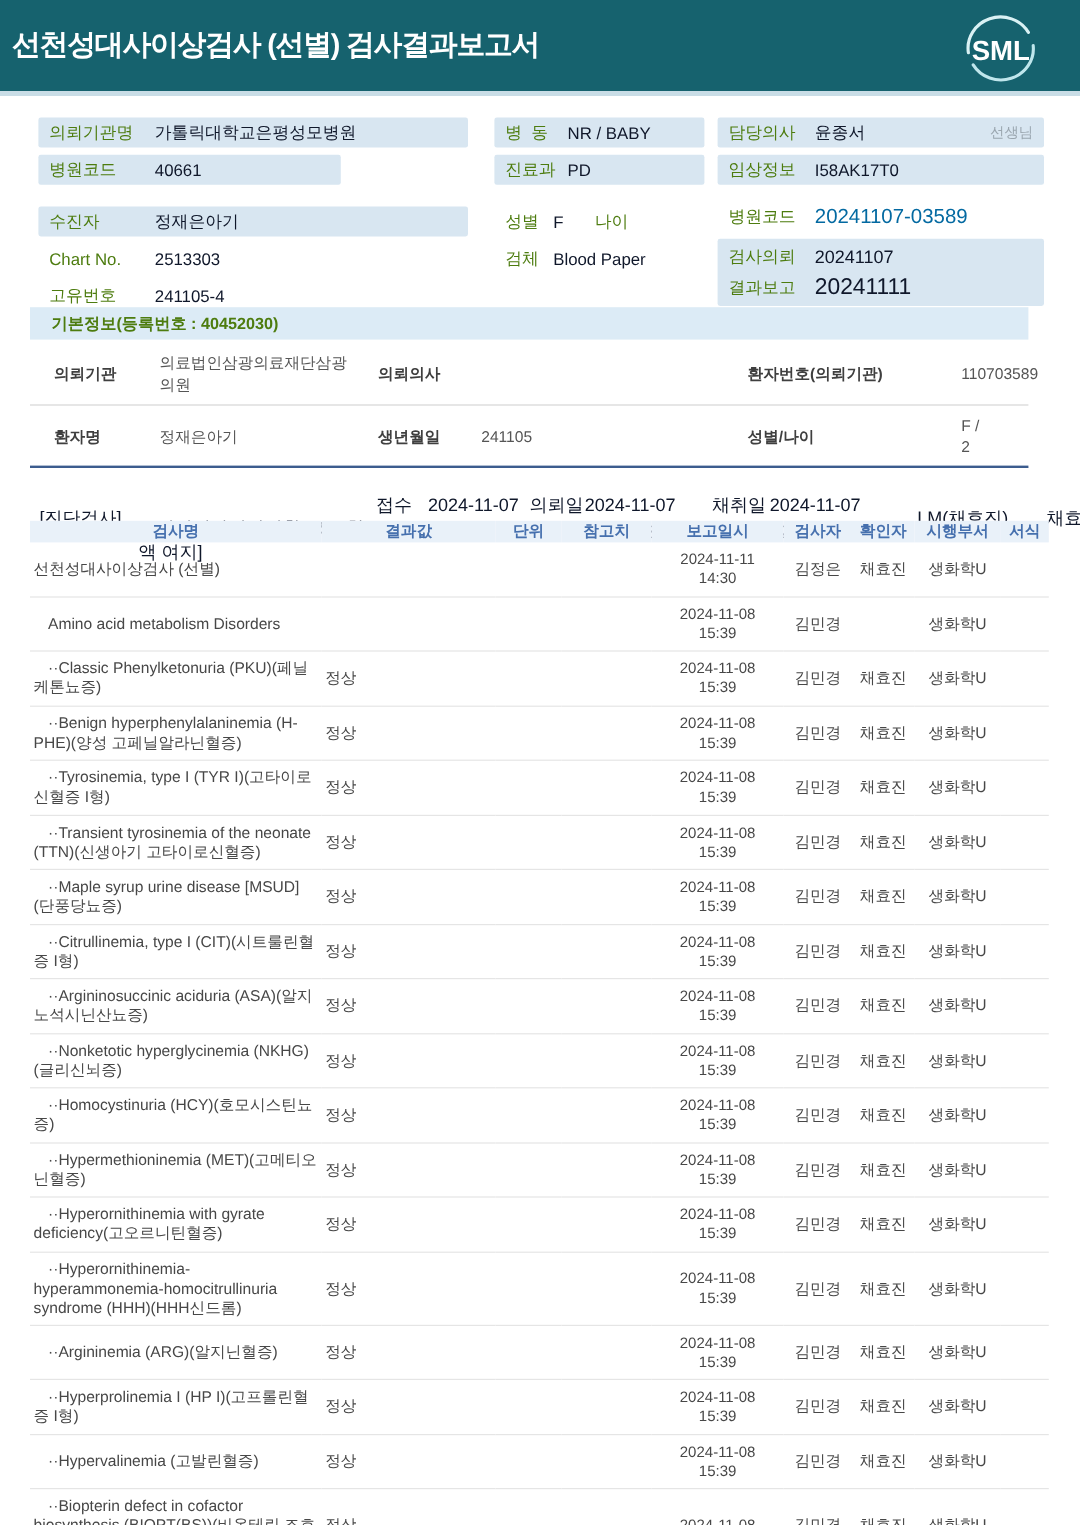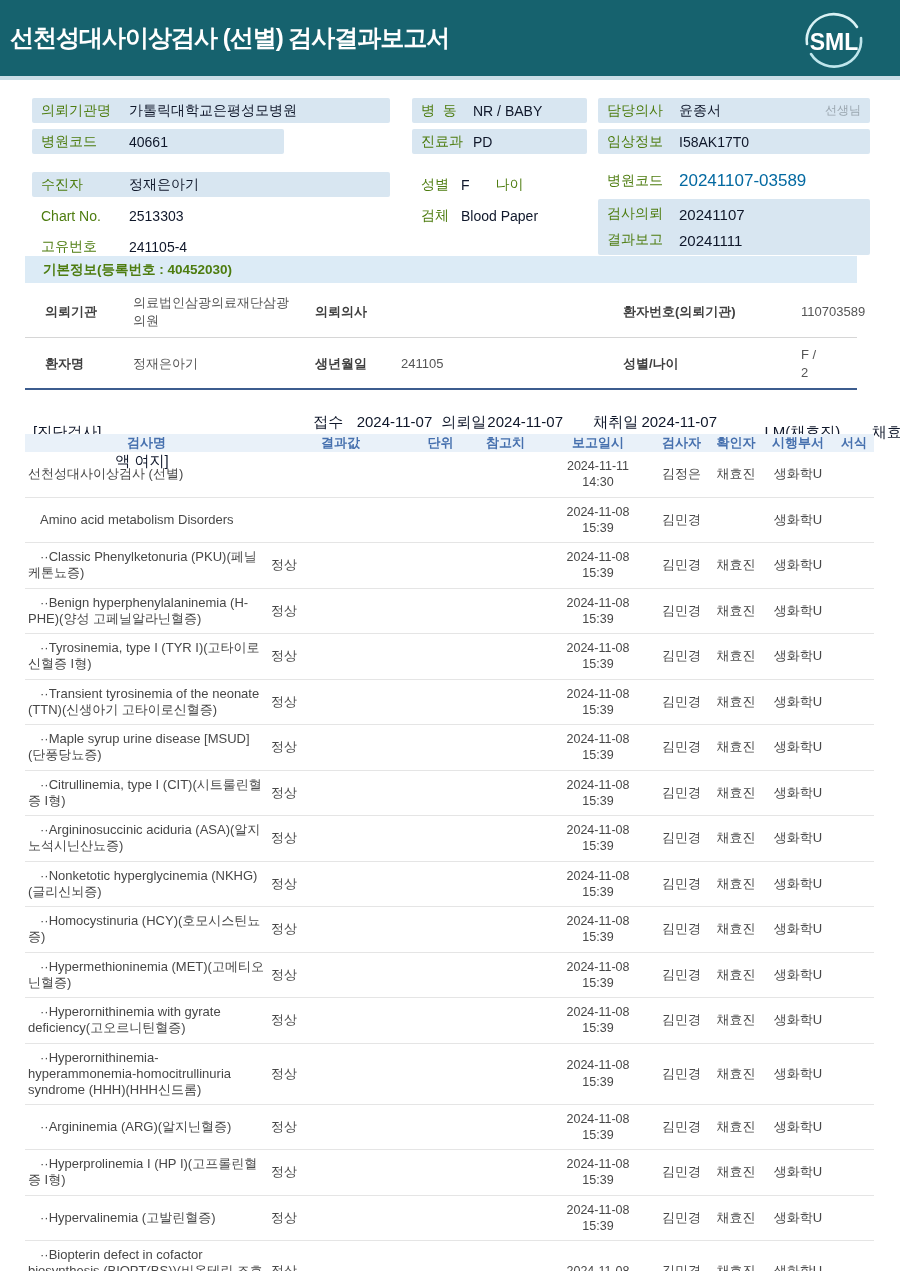--- a/index.html
+++ b/index.html
@@ -141,21 +141,21 @@
       <span class="lbl">병원코드</span>
       <span class="val big-val">20241107-03589</span>
     </div>
     <div class="dual-bar">
       <div class="plain w72">
         <span class="lbl">검사의뢰</span>
         <span class="val" style="font-size:15px">20241107</span>
       </div>
       <div class="plain w72">
         <span class="lbl">결과보고</span>
-        <span class="val" style="font-size:15px">20241111</span>
+        <span class="val" style="font-size:19px">20241111</span>
       </div>
     </div>
   </div>
 
   <div class="basic">
     <div class="basic-title">기본정보(등록번호 : 40452030)</div>
     <div class="b-row">
       <span class="b-lbl">의뢰기관</span>
       <span class="b-val">의료법인삼광의료재단삼광의원</span>
       <span class="b-lbl">의뢰의사</span>

